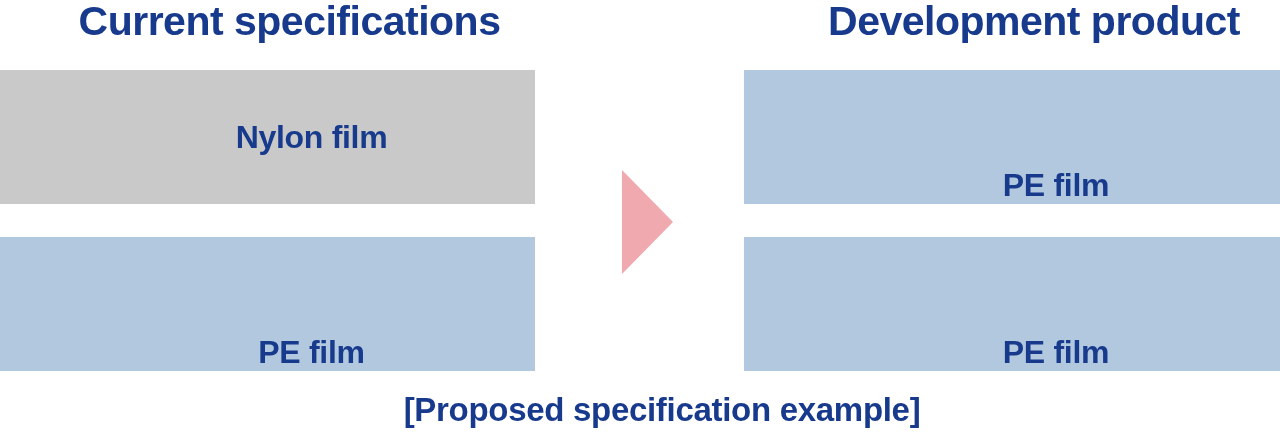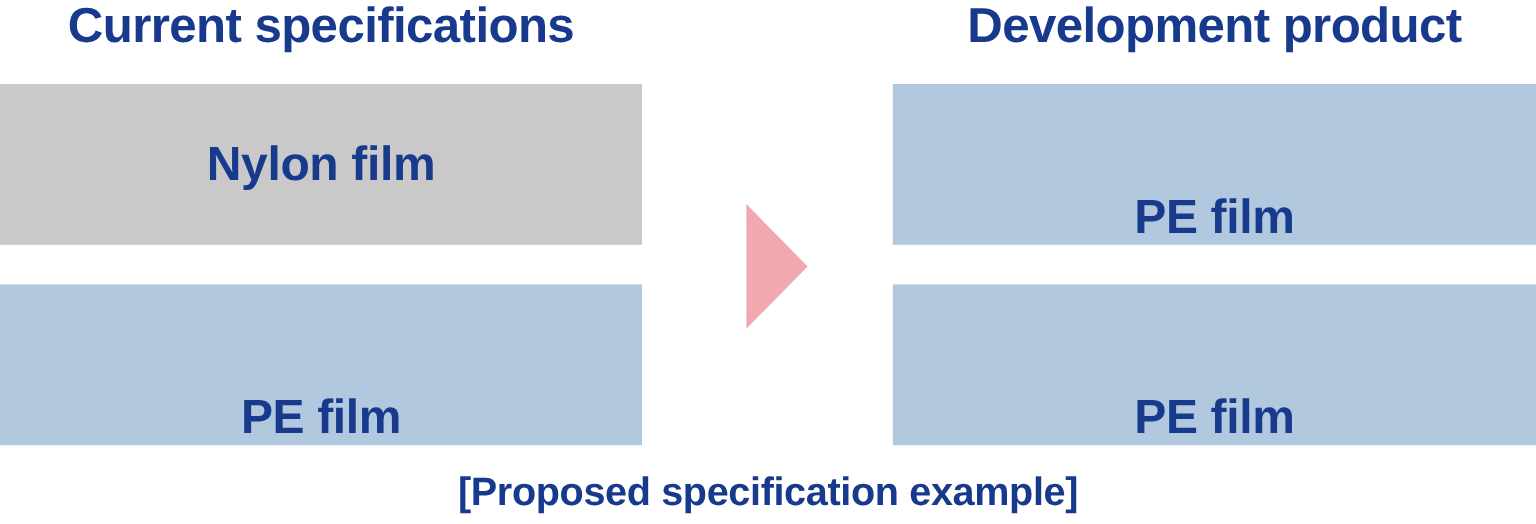--- a/index.html
+++ b/index.html
@@ -2,21 +2,21 @@
 <html style="--heading-text: #183a8d; --nylon-box: #c9c9c9; --pe-box: #b2c8de; --arrow: #f0a9ae; --background: #ffffff;"><head>
 <meta charset="utf-8">
 <style>
   :root {
     --heading-text: #183a8d;
     --nylon-box: #c9c9c9;
     --pe-box: #b2c8de;
     --arrow: #f0a9ae;
     --background: #ffffff;
   }
-  * { box-sizing: border-box; }
+  * { box-sizing: border-box; padding-left: 44px; }
   html, body { margin: 0; padding: 0; }
   body {
     width: 1280px;
     height: 437px;
     background: var(--background);
     font-family: "Liberation Sans", sans-serif;
     overflow: hidden;
   }
   .canvas {
     position: relative;
@@ -35,21 +35,21 @@
     text-align: center;
     white-space: nowrap;
   }
   .col-title.left  { left: 0;     width: 535px; }
   .col-title.right { left: 744px; width: 536px; }
   .box {
     position: absolute;
     display: flex;
     align-items: center;
     justify-content: center;
-    font-size: 40px;
+    font-size: 32px;
     font-weight: bold;
     letter-spacing: -0.3px;
     color: var(--heading-text);
   }
   .box.nylon { background: var(--nylon-box); }
   .box.pe    { background: var(--pe-box); align-items: flex-end; }
   .box.left-top     { left: 0;     top: 70px;  width: 535px; height: 134px; }
   .box.left-bottom  { left: 0;     top: 237px; width: 535px; height: 134px; }
   .box.right-top    { left: 744px; top: 70px;  width: 536px; height: 134px; }
   .box.right-bottom { left: 744px; top: 237px; width: 536px; height: 134px; }

